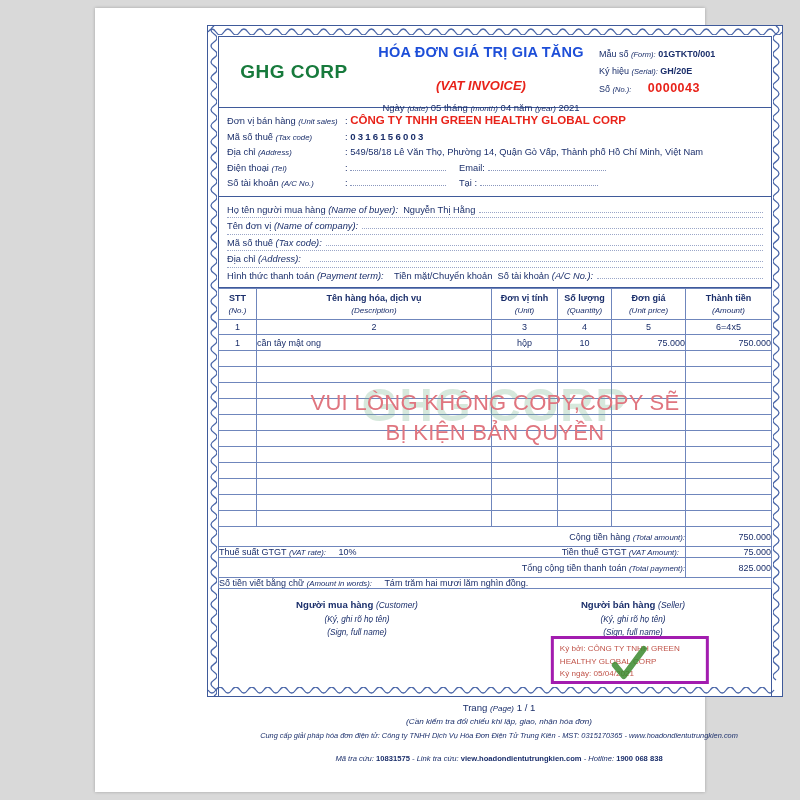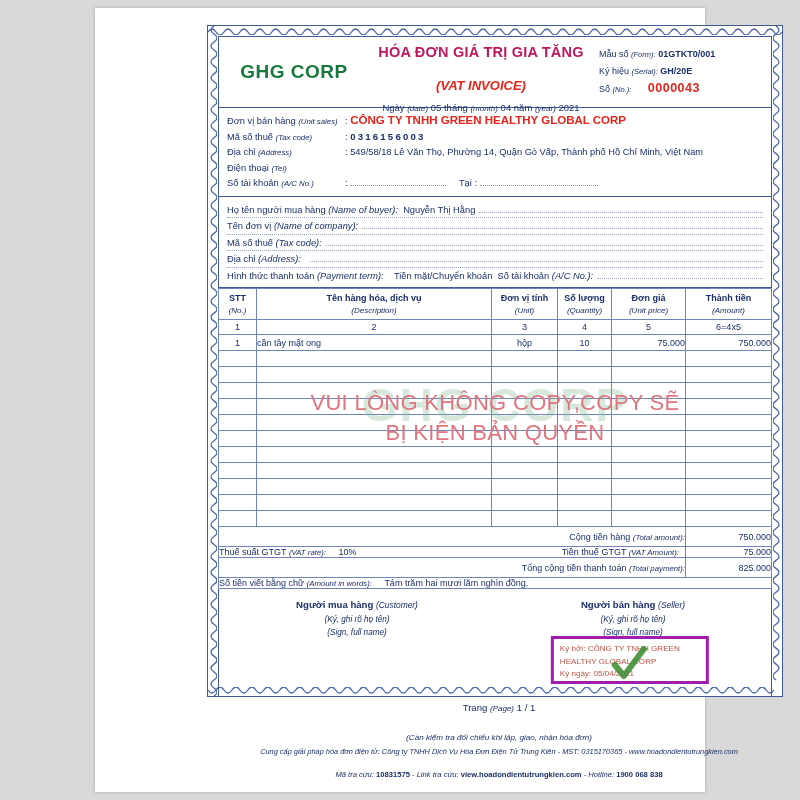--- a/index.html
+++ b/index.html
@@ -75,21 +75,21 @@
     font-weight: bold;
     color: #177a3c;
     letter-spacing: 0.5px;
   }
   .hdr-mid {
     flex: 1;
     text-align: center;
     padding-top: 7px;
   }
   .hdr-title {
-    color: #be185d;
+    color: #1d4ed8;
     font-weight: bold;
     font-size: 14.5px;
     letter-spacing: 0.2px;
   }
   .hdr-sub {
     color: #e8231a;
     font-weight: bold;
     font-style: italic;
     font-size: 13px;
     margin-top: 18px;
@@ -243,21 +243,21 @@
   #footer {
     position: absolute;
     left: 116px;
     top: 692px;
     width: 576px;
     text-align: center;
     color: #1b2f6b;
   }
   .f-page { font-size: 9.6px; margin-top: 2px; }
   .f-page i { font-size: 8px; }
-  .f-note { font-size: 8.1px; font-style: italic; margin-top: 20px; }
+  .f-note { font-size: 8.1px; font-style: italic; margin-top: 4px; }
   .f-line { font-size: 7.4px; font-style: italic; margin-top: 5px; }
   .f-line2 { font-size: 7.6px; font-style: italic; margin-top: 14px; }
   .f-line2 b { font-style: normal; }
   .f-strong { font-weight: bold; font-style: italic; }
 
   
   #wm-ghg {
     position: absolute;
     left: 0; right: 0;
     top: 352px;
@@ -366,20 +366,26 @@
               <i>(Address)</i>
             </span>
             <span class="pval">:
               <span>549/58/18 Lê Văn Thọ, Phường 14, Quận Gò Vấp, Thành phố Hồ Chí Minh, Việt Nam</span>
             </span>
           </div>
           <div class="prow">
             <span class="plabel">
               <span>Điện thoại</span>
               <i>(Tel)</i>
+            </span>
+            <span class="pval">:
+              <span class="dots d-short"></span>
+              &nbsp;&nbsp;&nbsp;
+              <span>Email:</span>
+              <span class="dots d-mid"></span>
             </span>
           </div>
           <div class="prow">
             <span class="plabel">
               <span>Số tài khoản</span>
               <i>(A/C No.)</i>
             </span>
             <span class="pval">:
               <span class="dots d-short"></span>
               &nbsp;&nbsp;&nbsp;

